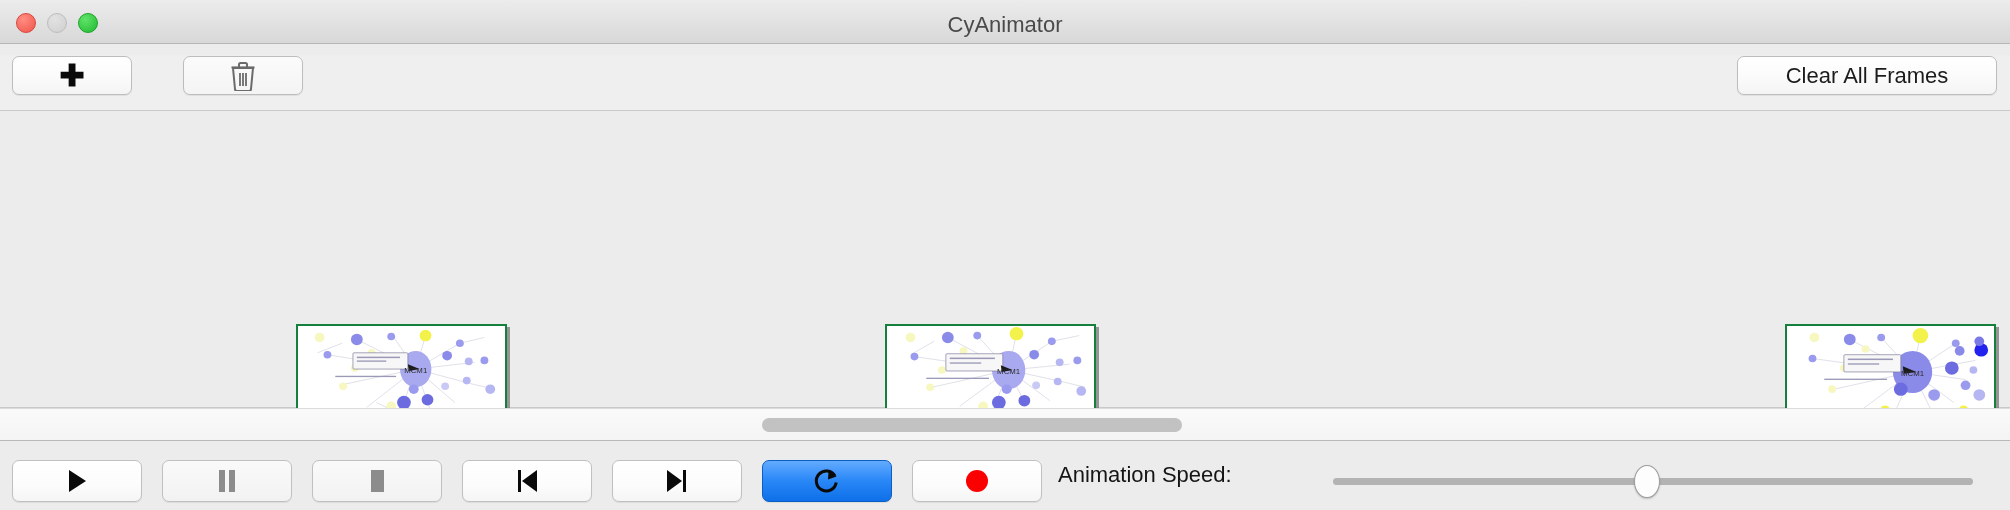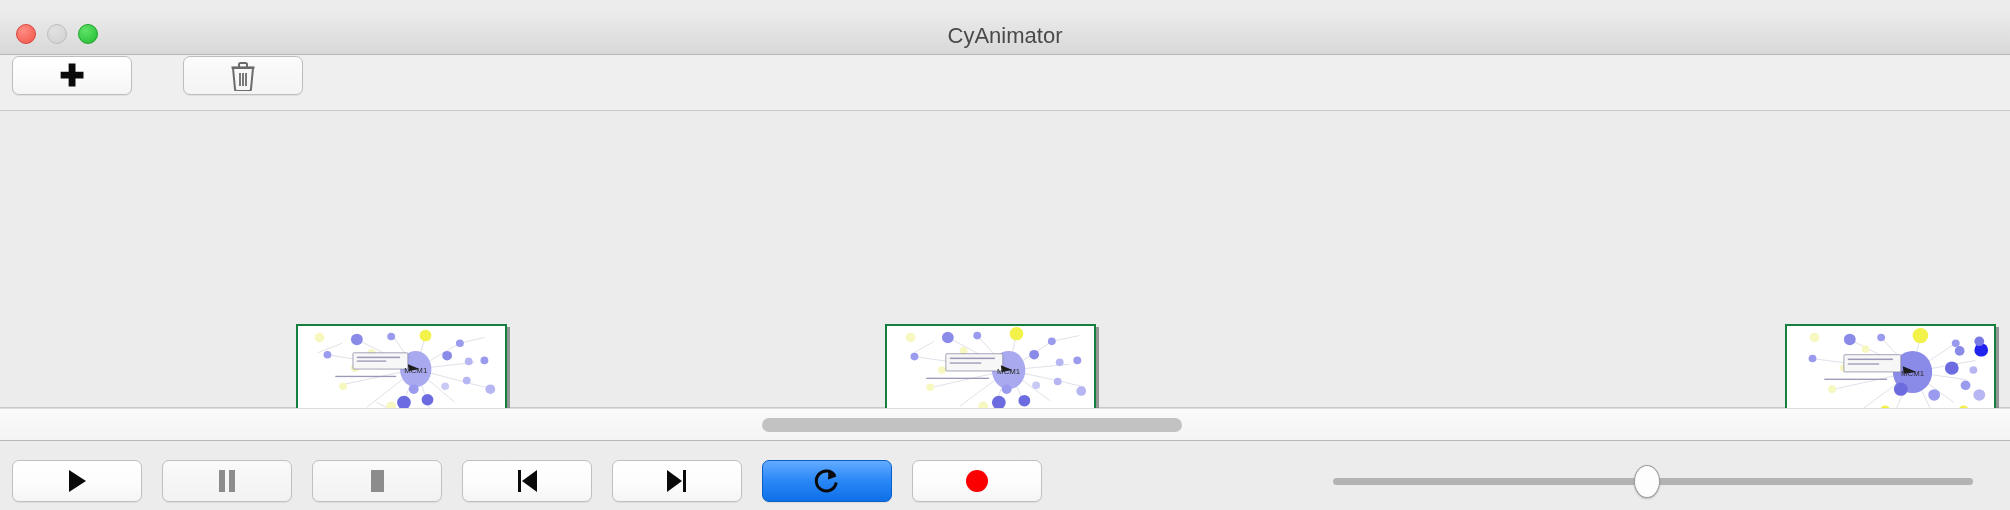--- a/index.html
+++ b/index.html
@@ -21,21 +21,21 @@
   .bg-dark { position: absolute; left: 0; top: 0; width: 62px; height: 11px; background: #9aa0a8; }
   .bg-white { position:absolute; top:0; height:13px; background:#ffffff; border-left:1px solid #dcdcdc;}
   .bg-text {
     position: absolute; top: -10px; font-size: 20px; color: #151515;
     font-family: "Liberation Sans", sans-serif; white-space: nowrap;
   }
   .bg-grey-box { position:absolute; top:0; width:54px; height:13px; background:#d4d4d4; border-left:1px solid #b6b6b6; border-right:1px solid #b6b6b6;}
 
   
   .titlebar {
-    position: absolute; left: 0; top: 13px; width: 2010px; height: 42px;
+    position: absolute; left: 0; top: 2px; width: 2010px; height: 42px;
     background: linear-gradient(to bottom, #ebebeb 0%, #d8d8d8 100%);
     border-bottom: 1px solid #b6b6b6;
   }
   .lights { position: absolute; left: 16px; top: 11px; display: flex; gap: 11px; }
   .light { width: 20px; height: 20px; border-radius: 50%; }
   .light.red    { background: radial-gradient(circle at 35% 30%, #ff8d82, #f1544a); border: 1px solid #d8453c; }
   .light.yellow { background: radial-gradient(circle at 35% 30%, #e2e2e2, #cfcfcf); border: 1px solid #bdbdbd; }
   .light.green  { background: radial-gradient(circle at 35% 30%, #5fe46a, #22b92f); border: 1px solid #1ea32b; }
   .win-title {
     position: absolute; left: 0; top: 10px; width: 2010px; text-align: center;
@@ -147,20 +147,23 @@
 
   <div class="btn soft" id="del-btn">
     <svg width="26" height="30" viewBox="0 0 26 30">
       <path d="M3 7 h20 l-2 21 a2 2 0 0 1 -2 2 h-12 a2 2 0 0 1 -2 -2 z" fill="none" stroke="#6b6b6b" stroke-width="2"></path>
       <path d="M1.5 6.5 h23" stroke="#6b6b6b" stroke-width="2.2" fill="none"></path>
       <path d="M9 6.5 v-3 a1.5 1.5 0 0 1 1.5 -1.5 h5 a1.5 1.5 0 0 1 1.5 1.5 v3" fill="none" stroke="#6b6b6b" stroke-width="2"></path>
       <path d="M10 12 v13 M13 12 v13 M16 12 v13" stroke="#6b6b6b" stroke-width="1.8"></path>
     </svg>
   </div>
 
+  <div class="btn" id="clear-btn">
+    <span>Clear All Frames</span>
+  </div>
 
   <div class="timeline">
 
     <div class="frame" style="left:296px;">
       <svg viewBox="0 0 211 93" preserveAspectRatio="none">
         <rect width="211" height="93" fill="#fff"></rect>
         <g stroke="#c9c9d8" stroke-width="0.6" fill="none">
           <path d="M120 45 L60 14 M120 45 L30 30 M120 45 L42 62 M120 45 L70 85 M120 45 L105 88 M120 45 L135 88 M120 45 L160 80 M120 45 L175 60 M120 45 L180 38 M120 45 L165 18 M120 45 L130 10 M120 45 L95 8 M20 28 L45 18 M165 18 L190 12 M175 60 L200 66 M80 80 L100 90"></path>
         </g>
         <g>
@@ -357,16 +360,17 @@
       <path d="M15.5 3.5 L23.5 9.5 L15 12.5 Z" fill="#0a0a0a"></path>
     </svg>
   </div>
 
   <div class="tbtn" style="left:912px;">
     <svg width="26" height="26" viewBox="0 0 26 26">
       <circle cx="13" cy="13" r="11" fill="#fa0000"></circle>
     </svg>
   </div>
 
+  <div class="speed-label">Animation Speed:</div>
   <div class="slider-track"></div>
   <div class="slider-thumb"></div>
 
 </div>
 
 </body></html>

